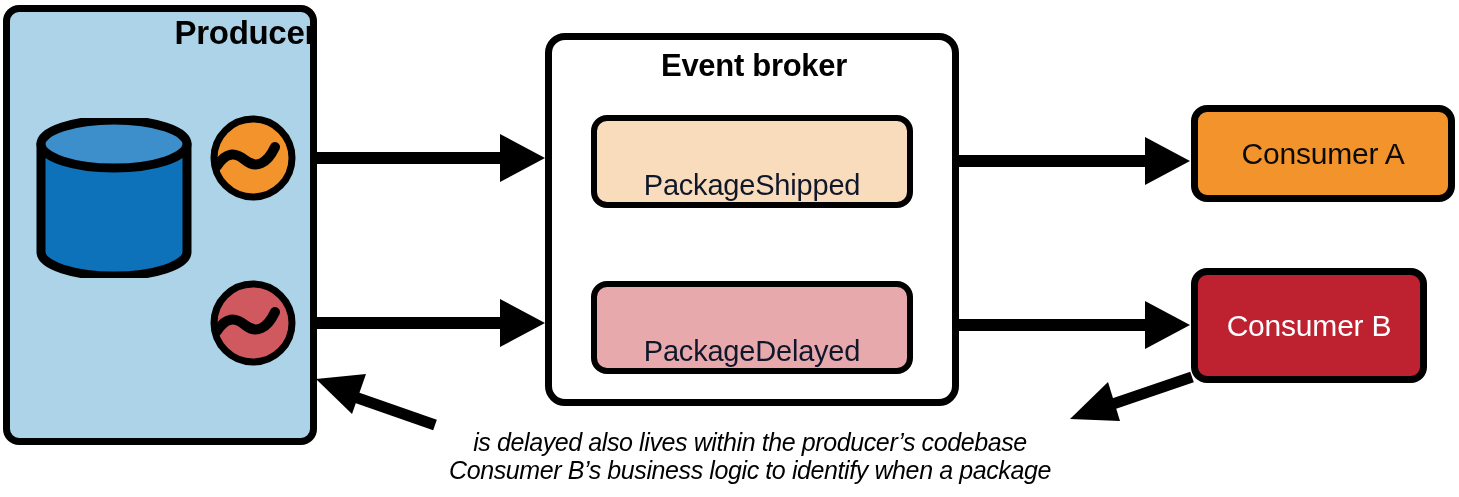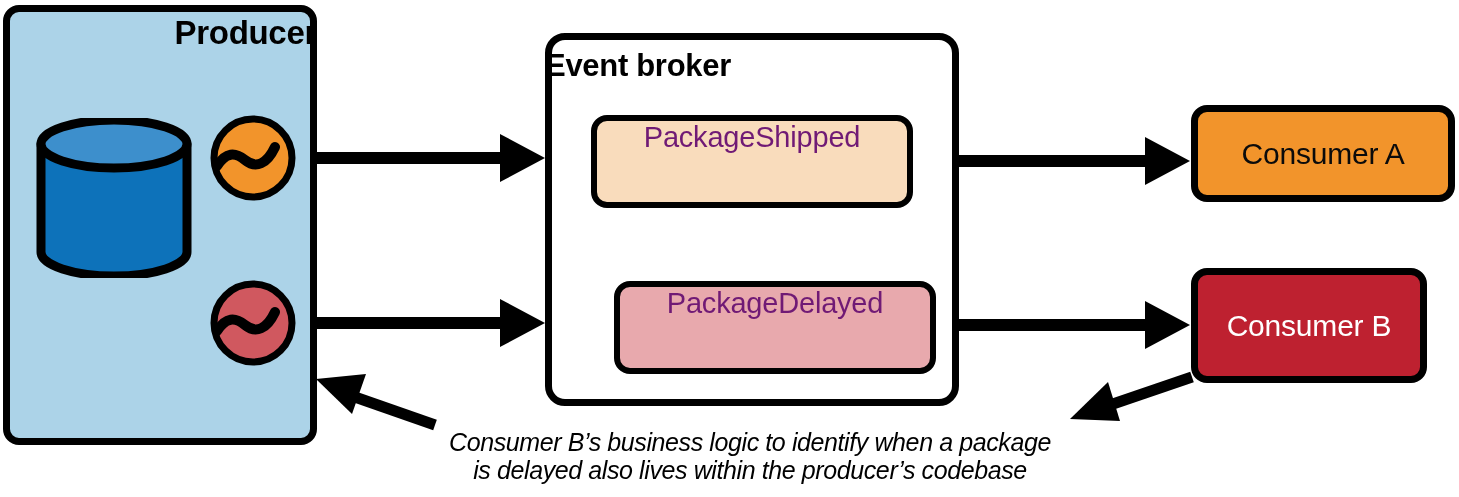--- a/index.html
+++ b/index.html
@@ -66,51 +66,51 @@
     width: 414px;
     height: 373px;
     background: #ffffff;
     border-radius: 20px;
   }
   #event-broker-title {
     position: absolute;
     left: 545px;
     top: 48px;
     width: 418px;
+    text-align: center;
     font-size: 31px;
     font-weight: bold;
     color: #000000;
     letter-spacing: -0.3px;
   }
   .event-box {
     position: absolute;
     box-sizing: border-box;
     border: 6px solid #000000;
     border-radius: 16px;
     display: flex;
-    align-items: flex-start;
+    align-items: flex-end;
     justify-content: center;
     font-size: 29px;
-    color: #701a75;
+    color: #0f172a;
     letter-spacing: -0.2px;
   }
   #event-box-shipped {
     left: 591px;
     top: 115px;
     width: 322px;
     height: 93px;
     background: #F9DCBC;
   }
   #event-box-delayed {
     left: 591px;
     top: 281px;
     width: 322px;
     height: 93px;
     background: #E8A9AD;
-    margin-left: 23px;
   }
 
   
   .consumer-box {
     position: absolute;
     box-sizing: border-box;
     border: 7px solid #000000;
     border-radius: 16px;
     display: flex;
     align-items: center;
@@ -229,17 +229,17 @@
       <polygon points="316,379 366,374 352,414" fill="#000000"></polygon>
     </g>
 
     <g>
       <line x1="1192" y1="377" x2="1110" y2="405" stroke="#000000" stroke-width="11"></line>
       <polygon points="1070,419 1108,382, 1120,421" fill="#000000"></polygon>
     </g>
   </svg>
 
   <div id="caption">
+    <span class="caption-line">is delayed also lives within the producer’s codebase</span>
     <span class="caption-line">Consumer B’s business logic to identify when a package</span>
-    <span class="caption-line">is delayed also lives within the producer’s codebase</span>
   </div>
 
 </div>
 
 </body></html>

